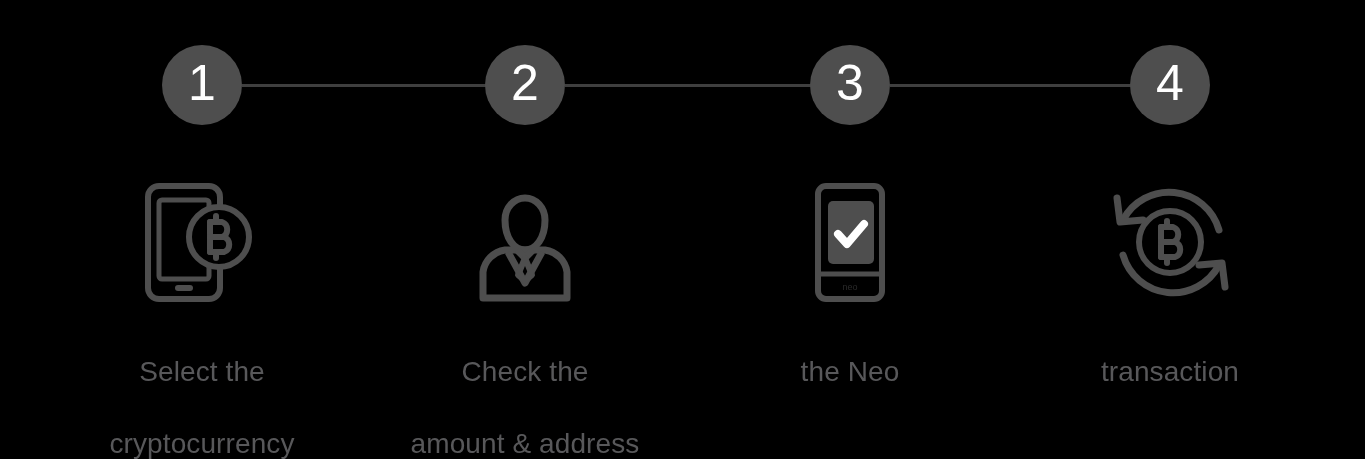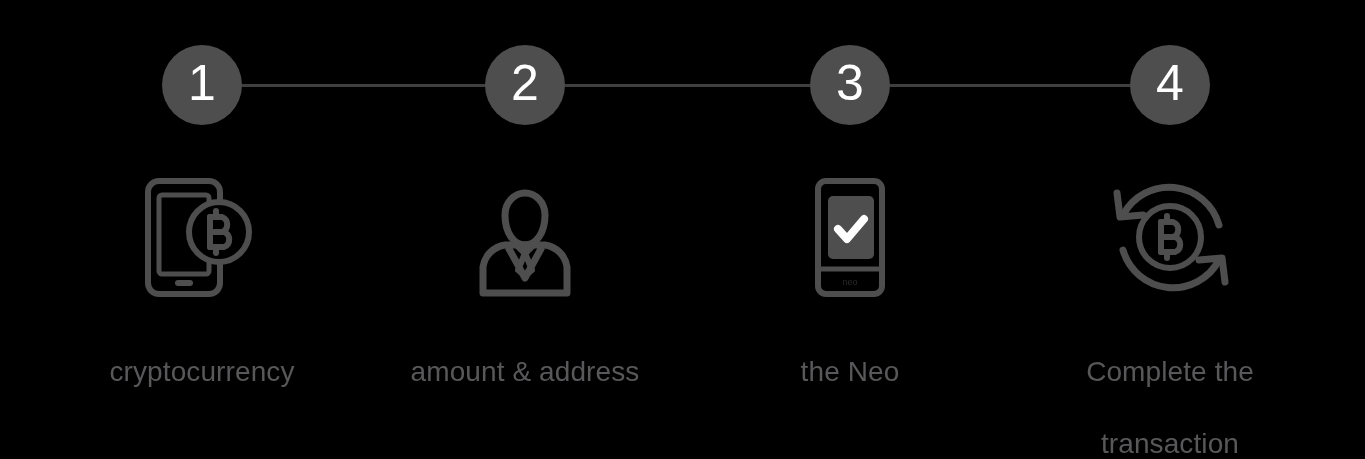--- a/index.html
+++ b/index.html
@@ -60,20 +60,21 @@
     position: absolute;
     top: 175px;
     width: 260px;
     display: flex;
     flex-direction: column;
     align-items: center;
   }
   .icon-wrap {
     height: 135px;
     display: flex;
+    align-items: center;
     justify-content: center;
   }
   .caption {
     margin-top: 8px;
     color: #58585a;
     font-size: 28px;
     line-height: 36px;
     text-align: center;
     font-family: "Liberation Sans", sans-serif;
     white-space: pre-line;
@@ -122,40 +123,42 @@
         <g fill="none" stroke="#4e4e4e" stroke-width="6" stroke-linecap="round" stroke-linejoin="round">
           <path d="M68 42 L68 72"></path>
           <path d="M68 42 L80 42 a8 8 0 0 1 0 15 L68 57"></path>
           <path d="M68 57 L82 57 a8 8 0 0 1 0 15 L68 72"></path>
           <path d="M74 36 L74 42"></path>
           <path d="M74 72 L74 78"></path>
         </g>
       </svg>
     </div>
     <div class="caption">
+      <span class="caption-line">Select the</span>
       <span class="caption-line">cryptocurrency</span>
     </div>
   </div>
 
   <div class="col" style="left:395px;">
     <div class="icon-wrap">
       <svg width="120" height="125" viewBox="0 0 120 125">
 
         <path d="M40 40 a20 22 0 0 1 40 0 c0 18 -9 30 -20 30 c-11 0 -20 -12 -20 -30 z" fill="none" stroke="#4e4e4e" stroke-width="7" stroke-linejoin="round"></path>
 
         <path d="M18 118 L18 92 a26 26 0 0 1 22 -22 L80 70 a26 26 0 0 1 22 22 L102 118 z" fill="none" stroke="#4e4e4e" stroke-width="7" stroke-linejoin="round"></path>
 
         <path d="M43 72 L60 103 L77 72" fill="none" stroke="#4e4e4e" stroke-width="7" stroke-linejoin="round"></path>
 
         <path d="M52 70 L60 78 L68 70" fill="none" stroke="#4e4e4e" stroke-width="7" stroke-linejoin="round"></path>
 
         <path d="M60 78 L67 95 L60 101 L53 95 z" fill="none" stroke="#4e4e4e" stroke-width="6" stroke-linejoin="round"></path>
       </svg>
     </div>
     <div class="caption">
+      <span class="caption-line">Check the</span>
       <span class="caption-line">amount &amp; address</span>
     </div>
   </div>
 
   <div class="col" style="left:720px;">
     <div class="icon-wrap">
       <svg width="120" height="125" viewBox="0 0 120 125">
 
         <rect x="28" y="6" width="64" height="113" rx="8" ry="8" fill="none" stroke="#4e4e4e" stroke-width="6"></rect>
 
@@ -188,18 +191,17 @@
         <g fill="none" stroke="#4e4e4e" stroke-width="6" stroke-linecap="round" stroke-linejoin="round">
           <path d="M58 47 L58 77"></path>
           <path d="M58 47 L70 47 a8 8 0 0 1 0 15 L58 62"></path>
           <path d="M58 62 L72 62 a8 8 0 0 1 0 15 L58 77"></path>
           <path d="M64 41 L64 47"></path>
           <path d="M64 77 L64 83"></path>
         </g>
       </svg>
     </div>
     <div class="caption">
-      <span class="caption-line">Complete the</span>
       <span class="caption-line">transaction</span>
     </div>
   </div>
 
 </div>
 
 </body></html>

